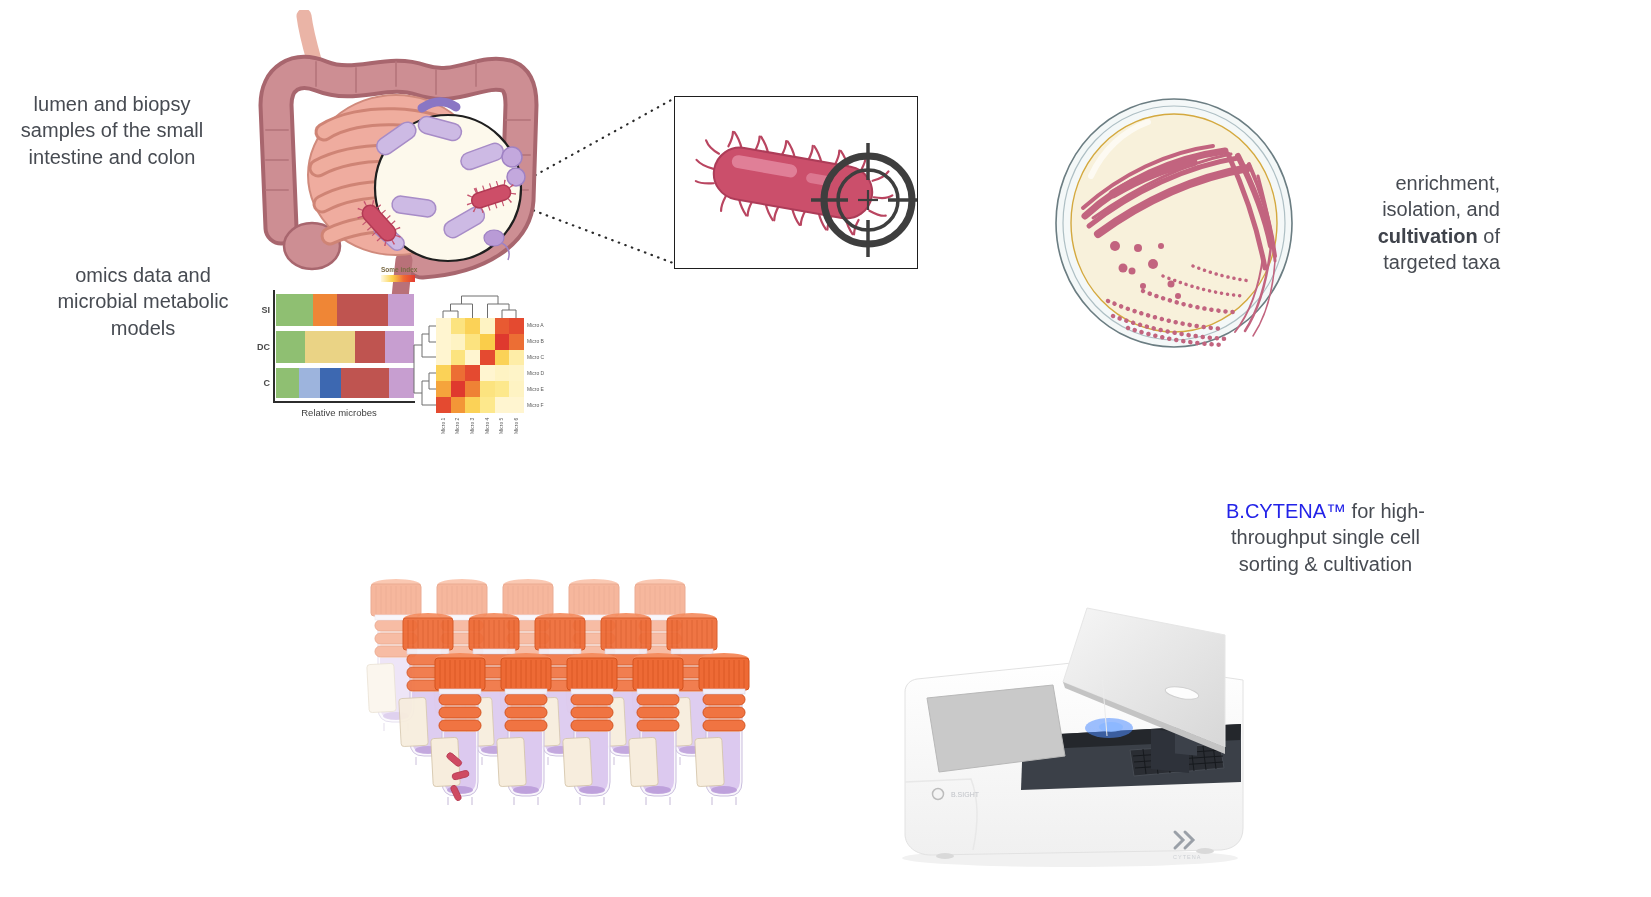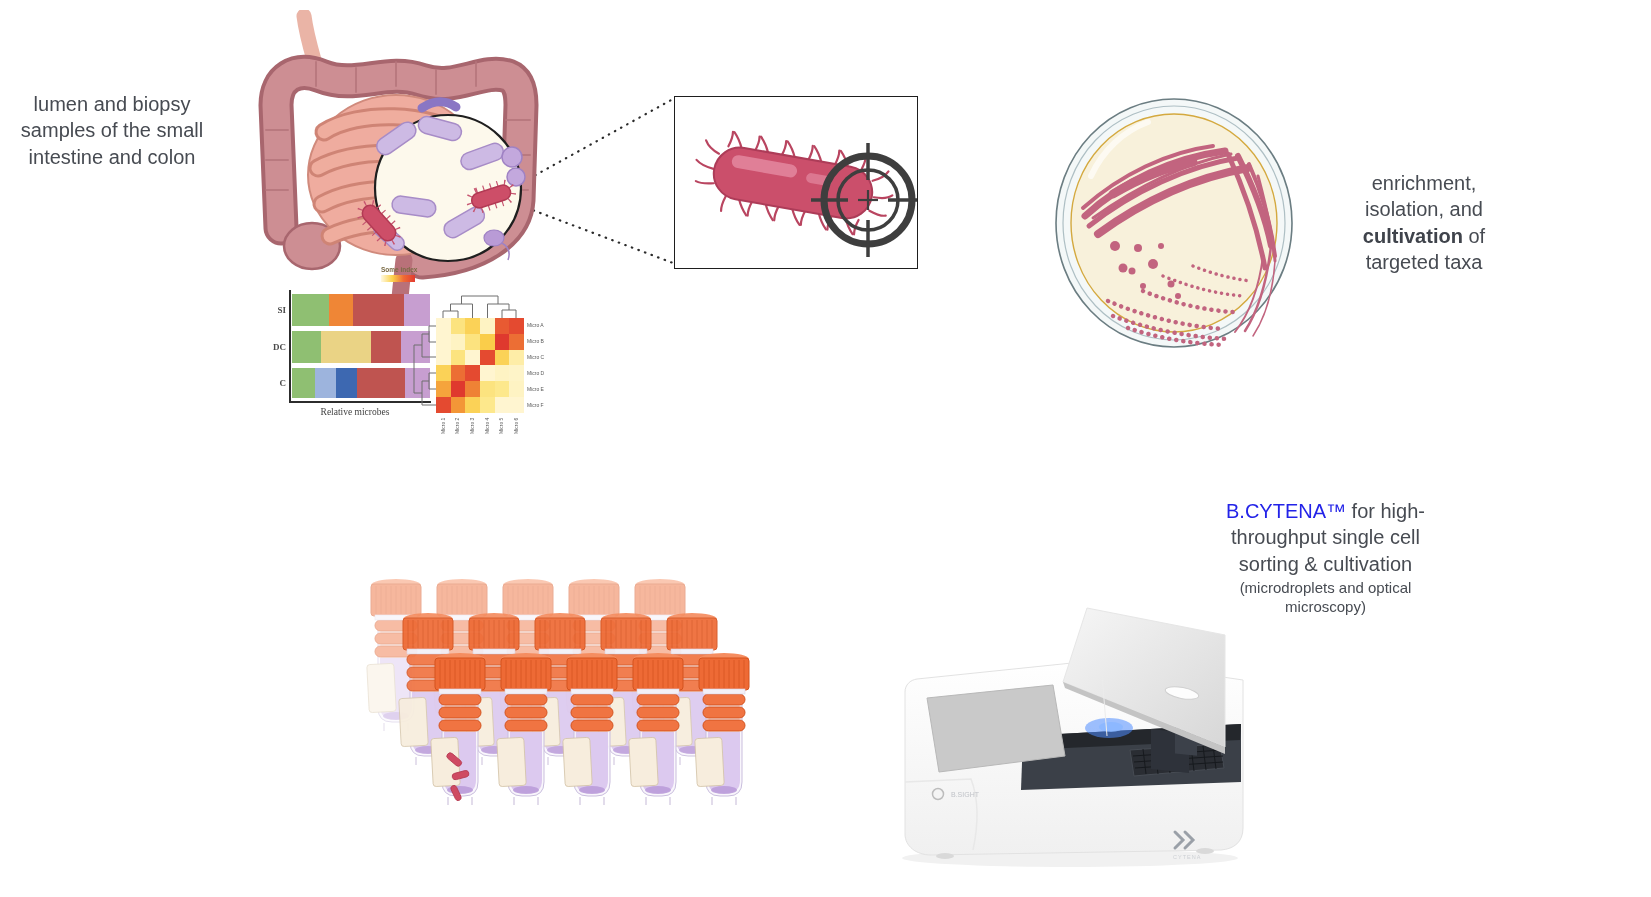--- a/index.html
+++ b/index.html
@@ -5,21 +5,21 @@
   html,body{margin:0;padding:0;background:#fff;}
   .canvas{position:relative;width:1651px;height:897px;background:#fff;overflow:hidden;
           font-family:"Liberation Sans",sans-serif;color:#474b52;}
   .abs{position:absolute;}
   .txt{position:absolute;text-align:center;font-size:20px;line-height:1.32;color:#474b52;}
   .txt b{color:#3f434b;}
   .blue{color:#2323e8;}
   .note{font-size:15px;line-height:1.25;margin-top:2px;}
 
   
-  .barchart{position:absolute;left:256px;top:288px;width:178px;height:134px;font-family:Liberation Serif, serif;}
+  .barchart{position:absolute;left:240px;top:288px;width:178px;height:134px;}
   .bc-yaxis{position:absolute;left:33px;top:2px;width:2px;height:113px;background:#2c2c2c;}
   .bc-xaxis{position:absolute;left:33px;top:113px;width:142px;height:2px;background:#2c2c2c;}
   .bar-row{position:absolute;left:36px;width:138px;}
   .bar-track{display:flex;width:100%;height:100%;}
   .bar-seg{height:100%;}
   .bar-label{position:absolute;width:26px;text-align:right;left:4px;font-size:9px;font-weight:bold;color:#4a4a4a;}
   .bc-xlabel{position:absolute;top:119px;left:20px;width:158px;text-align:center;font-size:9.5px;color:#3f3f3f;}
 
   
   .hm-legend{position:absolute;left:381px;top:266px;width:40px;}
@@ -118,20 +118,21 @@
         <g>
           <rect x="243" y="177" width="44" height="19" rx="9.5" transform="rotate(-18 265 186)" fill="none" stroke="#c65570" stroke-width="7" stroke-dasharray="1.2 6"></rect>
           <rect x="245" y="179" width="40" height="15" rx="7.5" transform="rotate(-18 265 186)" fill="#cd4e68" stroke="#b23a54" stroke-width="1.5"></rect>
           <rect x="130" y="203" width="46" height="20" rx="10" transform="rotate(48 153 213)" fill="none" stroke="#c65570" stroke-width="7" stroke-dasharray="1.2 6"></rect>
           <rect x="132" y="205" width="42" height="16" rx="8" transform="rotate(48 153 213)" fill="#cd4e68" stroke="#b23a54" stroke-width="1.5"></rect>
         </g>
       </g>
     </g>
   </svg>
 
+  <div class="txt" style="left:48px;top:262px;width:190px;">omics data and microbial metabolic models</div>
 
   <div class="barchart">
     <div class="bc-yaxis"></div>
     <div class="bc-xaxis"></div>
     <div id="bar-rows">
         <div class="bar-label" style="top: 17px;">SI</div>
         <div class="bar-row" style="top: 6px; height: 32px;">
           <div class="bar-track">
             <div class="bar-seg" style="width: 27%; background: rgb(143, 191, 114);"></div>
             <div class="bar-seg" style="width: 17%; background: rgb(239, 134, 54);"></div>
@@ -339,21 +340,21 @@
       <circle cx="70" cy="172" r="4.5"></circle>
         <circle cx="79" cy="175" r="3.5"></circle>
       <circle cx="100" cy="168" r="5"></circle>
         <circle cx="108" cy="150" r="3"></circle>
       <circle cx="90" cy="190" r="3"></circle>
         <circle cx="118" cy="188" r="3.5"></circle>
         <circle cx="125" cy="200" r="3"></circle>
     </g>
   </svg>
 
-  <div class="txt" style="left:1348px;top:170px;width:152px;">
+  <div class="txt" style="left:1348px;top:170px;width:152px;text-align:right;">
     <span>enrichment, isolation, and </span><b>cultivation</b><span> of targeted taxa</span>
   </div>
 
 
   <svg class="abs" style="left:358px;top:574px;" width="400" height="255" viewBox="0 0 400 255">
     <defs>
       <g id="vial">
 
         <path d="M10 44 V132 Q10 146 24 146 H32 Q46 146 46 132 V44 Z" fill="rgba(248,245,252,0.85)" stroke="#c9bedd" stroke-width="1"></path>
 
@@ -414,21 +415,20 @@
       <g fill="#cf4a62" stroke="#b53a52" stroke-width="0.8">
         <rect x="88" y="182" width="17" height="6.5" rx="3.2" transform="rotate(40 96 185)"></rect>
         <rect x="94" y="198" width="17" height="6.5" rx="3.2" transform="rotate(-15 102 201)"></rect>
         <rect x="90" y="216" width="16" height="6" rx="3" transform="rotate(65 98 219)"></rect>
       </g>
     </g>
   </svg>
 
   <div class="txt" style="left:1208px;top:498px;width:235px;">
     <span class="blue">B.CYTENA™</span><span> for high-throughput single cell sorting &amp; cultivation</span>
-    <div class="note">(microdroplets and optical microscopy)</div>
   </div>
 
   <svg class="abs" style="left:875px;top:588px;" width="390" height="290" viewBox="0 0 390 290">
     <defs>
       <linearGradient id="lidGrad" x1="0" y1="0" x2="1" y2="1">
         <stop offset="0" stop-color="#f6f6f6"></stop>
           <stop offset="1" stop-color="#d7d7d7"></stop>
       </linearGradient>
       <linearGradient id="bodyGrad" x1="0" y1="0" x2="0" y2="1">
         <stop offset="0" stop-color="#ffffff"></stop>

